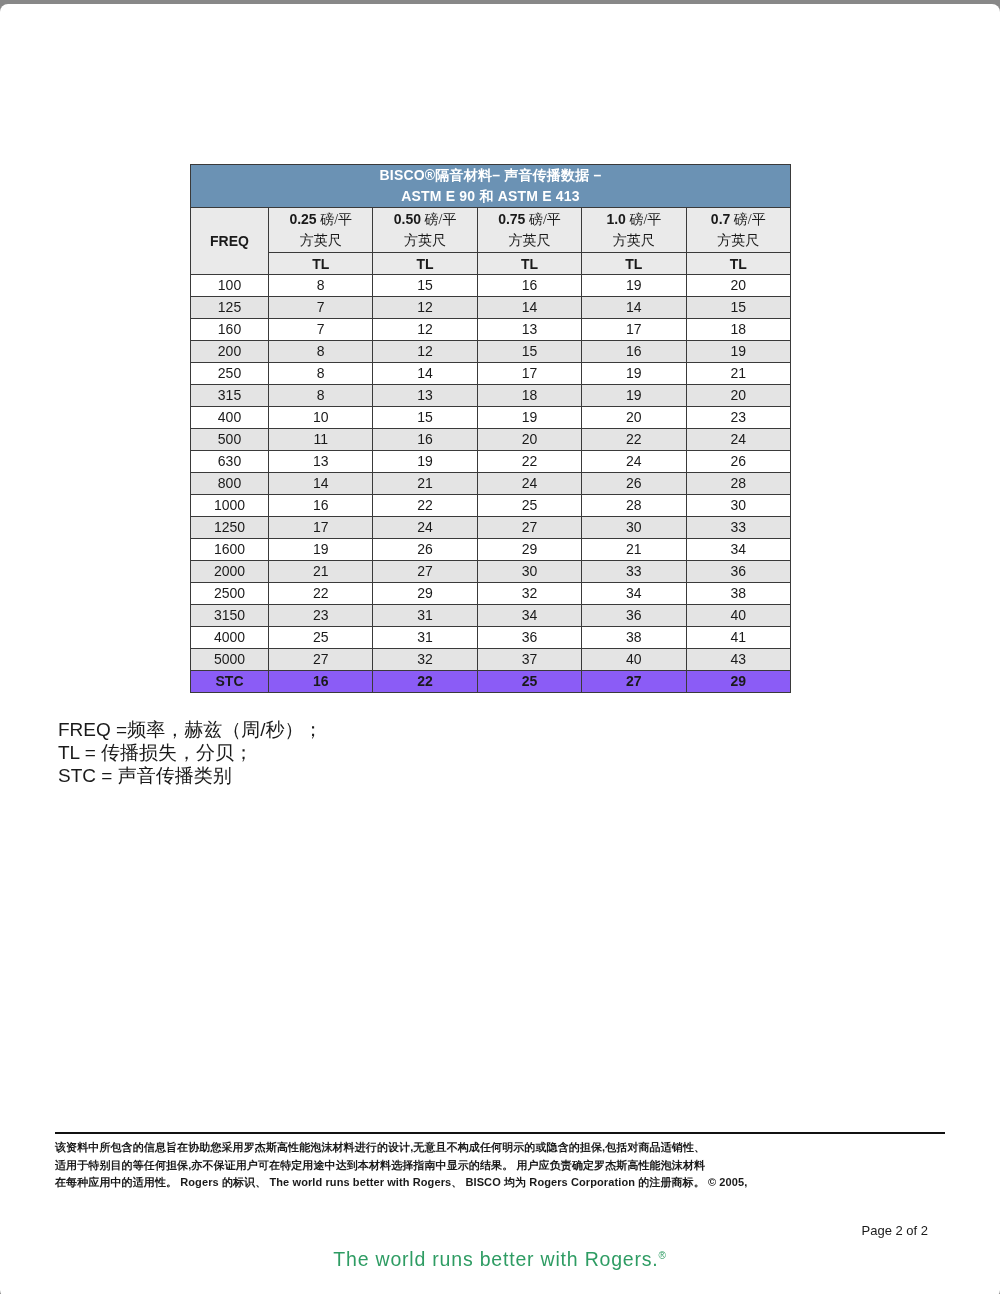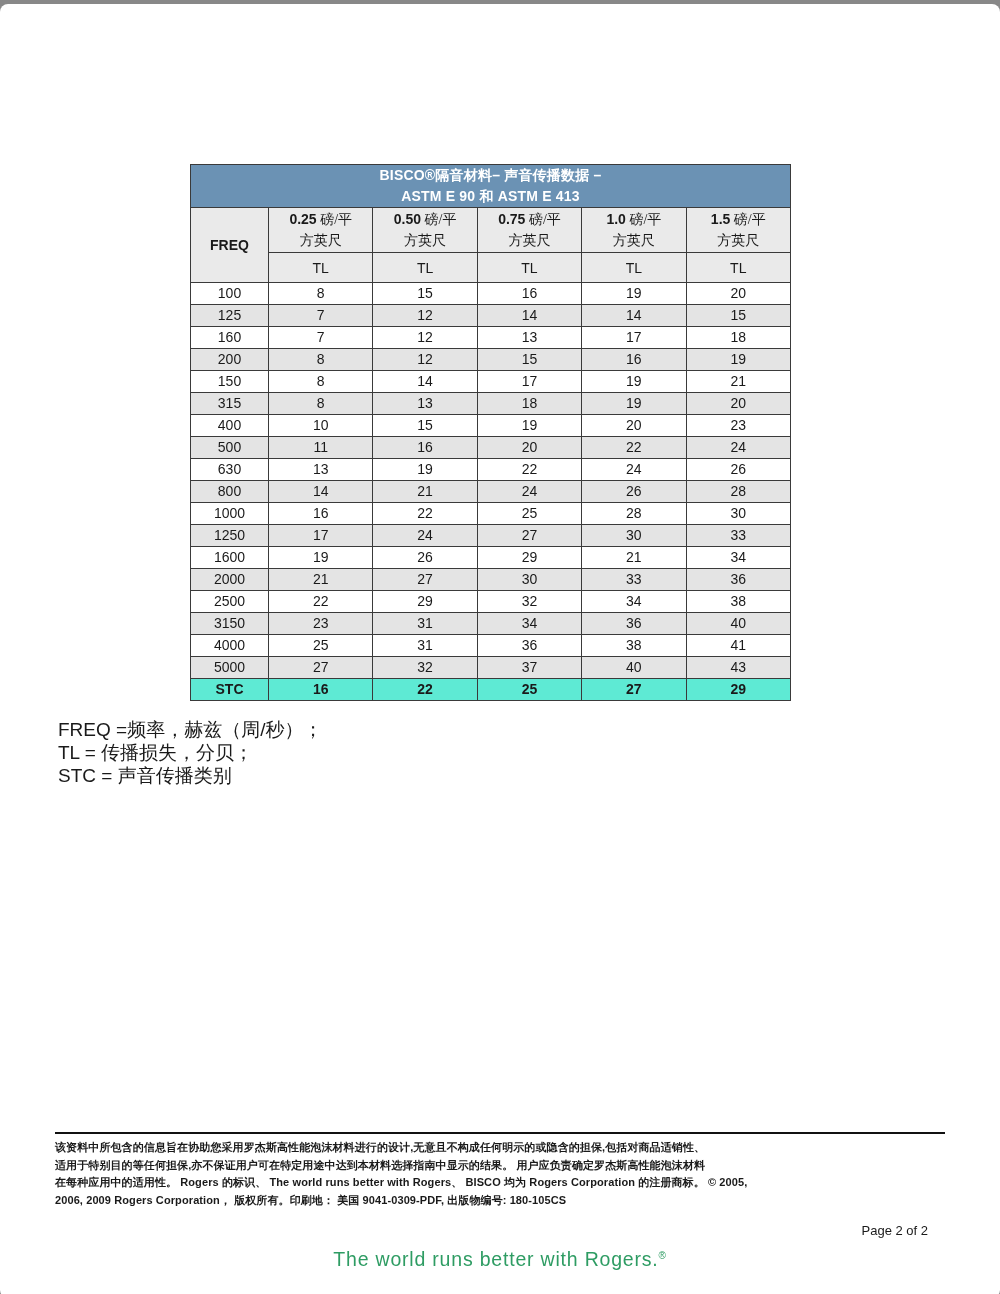--- a/index.html
+++ b/index.html
@@ -46,24 +46,24 @@
     font-size: 15px;
     line-height: 21px;
     padding: 1px 0 2px 0;
     letter-spacing: 0.2px;
   }
   .hdr { background: var(--hdr-gray); }
   th.weight-hdr { font-weight: normal; line-height: 21px; padding-top: 2px; height: 45px; }
   th.weight-hdr .w { font-weight: bold; }
   th.weight-hdr .unit { font-family: "Liberation Serif", "DejaVu Serif", serif; }
   td.freq-hdr { font-weight: bold; vertical-align: bottom; padding-bottom: 3px; font-size: 14px; }
-  td.tl-hdr { font-weight: normal; height: 30px; font-size: 13px; }
+  td.tl-hdr { font-weight: bold; height: 22px; font-size: 13px; }
   tbody td { height: 21.6px; line-height: 21px; }
   tbody tr.alt td { background: var(--alt-gray); }
-  tbody tr.stc-row td { font-weight: bold; background: #5eead4; }
+  tbody tr.stc-row td { font-weight: bold; background: #8b5cf6; }
 
   
   .legend {
     position: absolute; left: 58px; top: 714px;
     font-size: 19px; line-height: 23px;
   }
 
   
   .footer-rule {
     position: absolute; left: 55px; top: 1128px;
@@ -121,21 +121,21 @@
             </th>
             <th class="hdr weight-hdr">
               <div><span class="w">0.75</span><span class="unit"> 磅/平</span></div>
               <div class="unit">方英尺</div>
             </th>
             <th class="hdr weight-hdr">
               <div><span class="w">1.0</span><span class="unit"> 磅/平</span></div>
               <div class="unit">方英尺</div>
             </th>
             <th class="hdr weight-hdr">
-              <div><span class="w">1.5</span><span class="unit"> 磅/平</span></div>
+              <div><span class="w">0.7</span><span class="unit"> 磅/平</span></div>
               <div class="unit">方英尺</div>
             </th>
           </tr>
         <tr>
             <td class="hdr tl-hdr">TL</td>
             <td class="hdr tl-hdr">TL</td>
             <td class="hdr tl-hdr">TL</td>
             <td class="hdr tl-hdr">TL</td>
             <td class="hdr tl-hdr">TL</td>
           </tr>
@@ -167,21 +167,21 @@
           </tr>
           <tr class="alt">
             <td>200</td>
             <td>8</td>
             <td>12</td>
             <td>15</td>
             <td>16</td>
             <td>19</td>
           </tr>
           <tr>
-            <td>150</td>
+            <td>250</td>
             <td>8</td>
             <td>14</td>
             <td>17</td>
             <td>19</td>
             <td>21</td>
           </tr>
           <tr class="alt">
             <td>315</td>
             <td>8</td>
             <td>13</td>
@@ -301,20 +301,19 @@
     <div>FREQ =频率，赫兹（周/秒）；</div>
     <div>TL =  传播损失，分贝；</div>
     <div>STC =  声音传播类别</div>
   </div>
 
   <div class="footer-rule"></div>
   <div class="disclaimer">
     <div>该资料中所包含的信息旨在协助您采用罗杰斯高性能泡沫材料进行的设计,无意且不构成任何明示的或隐含的担保,包括对商品适销性、</div>
     <div>适用于特别目的等任何担保,亦不保证用户可在特定用途中达到本材料选择指南中显示的结果。 用户应负责确定罗杰斯高性能泡沫材料</div>
     <div>在每种应用中的适用性。 Rogers 的标识、 The world runs better with Rogers、 BISCO 均为 Rogers Corporation 的注册商标。  © 2005,</div>
-    <div>2006, 2009 Rogers Corporation， 版权所有。印刷地： 美国 9041-0309-PDF, 出版物编号: 180-105CS</div>
   </div>
   <div class="page-num">Page 2 of 2</div>
   <div class="tagline">
     <span>The world runs better with Rogers.</span><sup>®</sup>
   </div>
 
 </div>
 
 </body></html>

